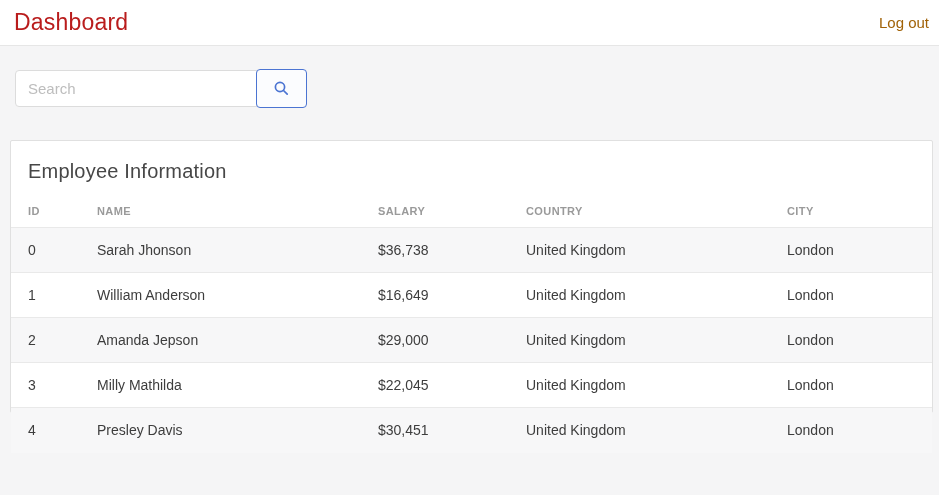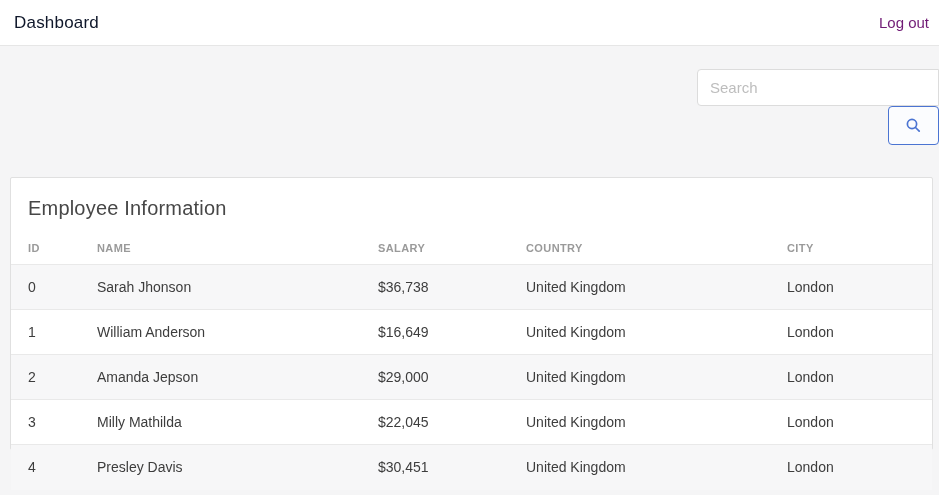--- a/index.html
+++ b/index.html
@@ -14,37 +14,36 @@
   .topbar {
     height: 46px;
     background: #ffffff;
     border-bottom: 1px solid #e6e6e6;
     display: flex;
     align-items: center;
     justify-content: space-between;
     padding: 0 10px 0 14px;
   }
   .topbar-title {
-    font-size: 17px;
-    color: #0f172a;
+    font-size: 23px;
+    color: #b91c1c;
     letter-spacing: 0.2px;
   }
   .logout-link {
     font-size: 15px;
-    color: #701a75;
+    color: #a16207;
     cursor: pointer;
     text-decoration: none;
   }
 
   
   .search-row {
     display: flex;
-    align-items: flex-end;
+    align-items: center;
     margin: 23px 0 0 15px;
-    flex-direction: column;
   }
   .search-input {
     width: 242px;
     height: 37px;
     border: 1px solid #dcdcdc;
     border-radius: 4px 0 0 4px;
     background: #ffffff;
     padding: 0 12px;
     font-size: 15px;
     color: #444;

